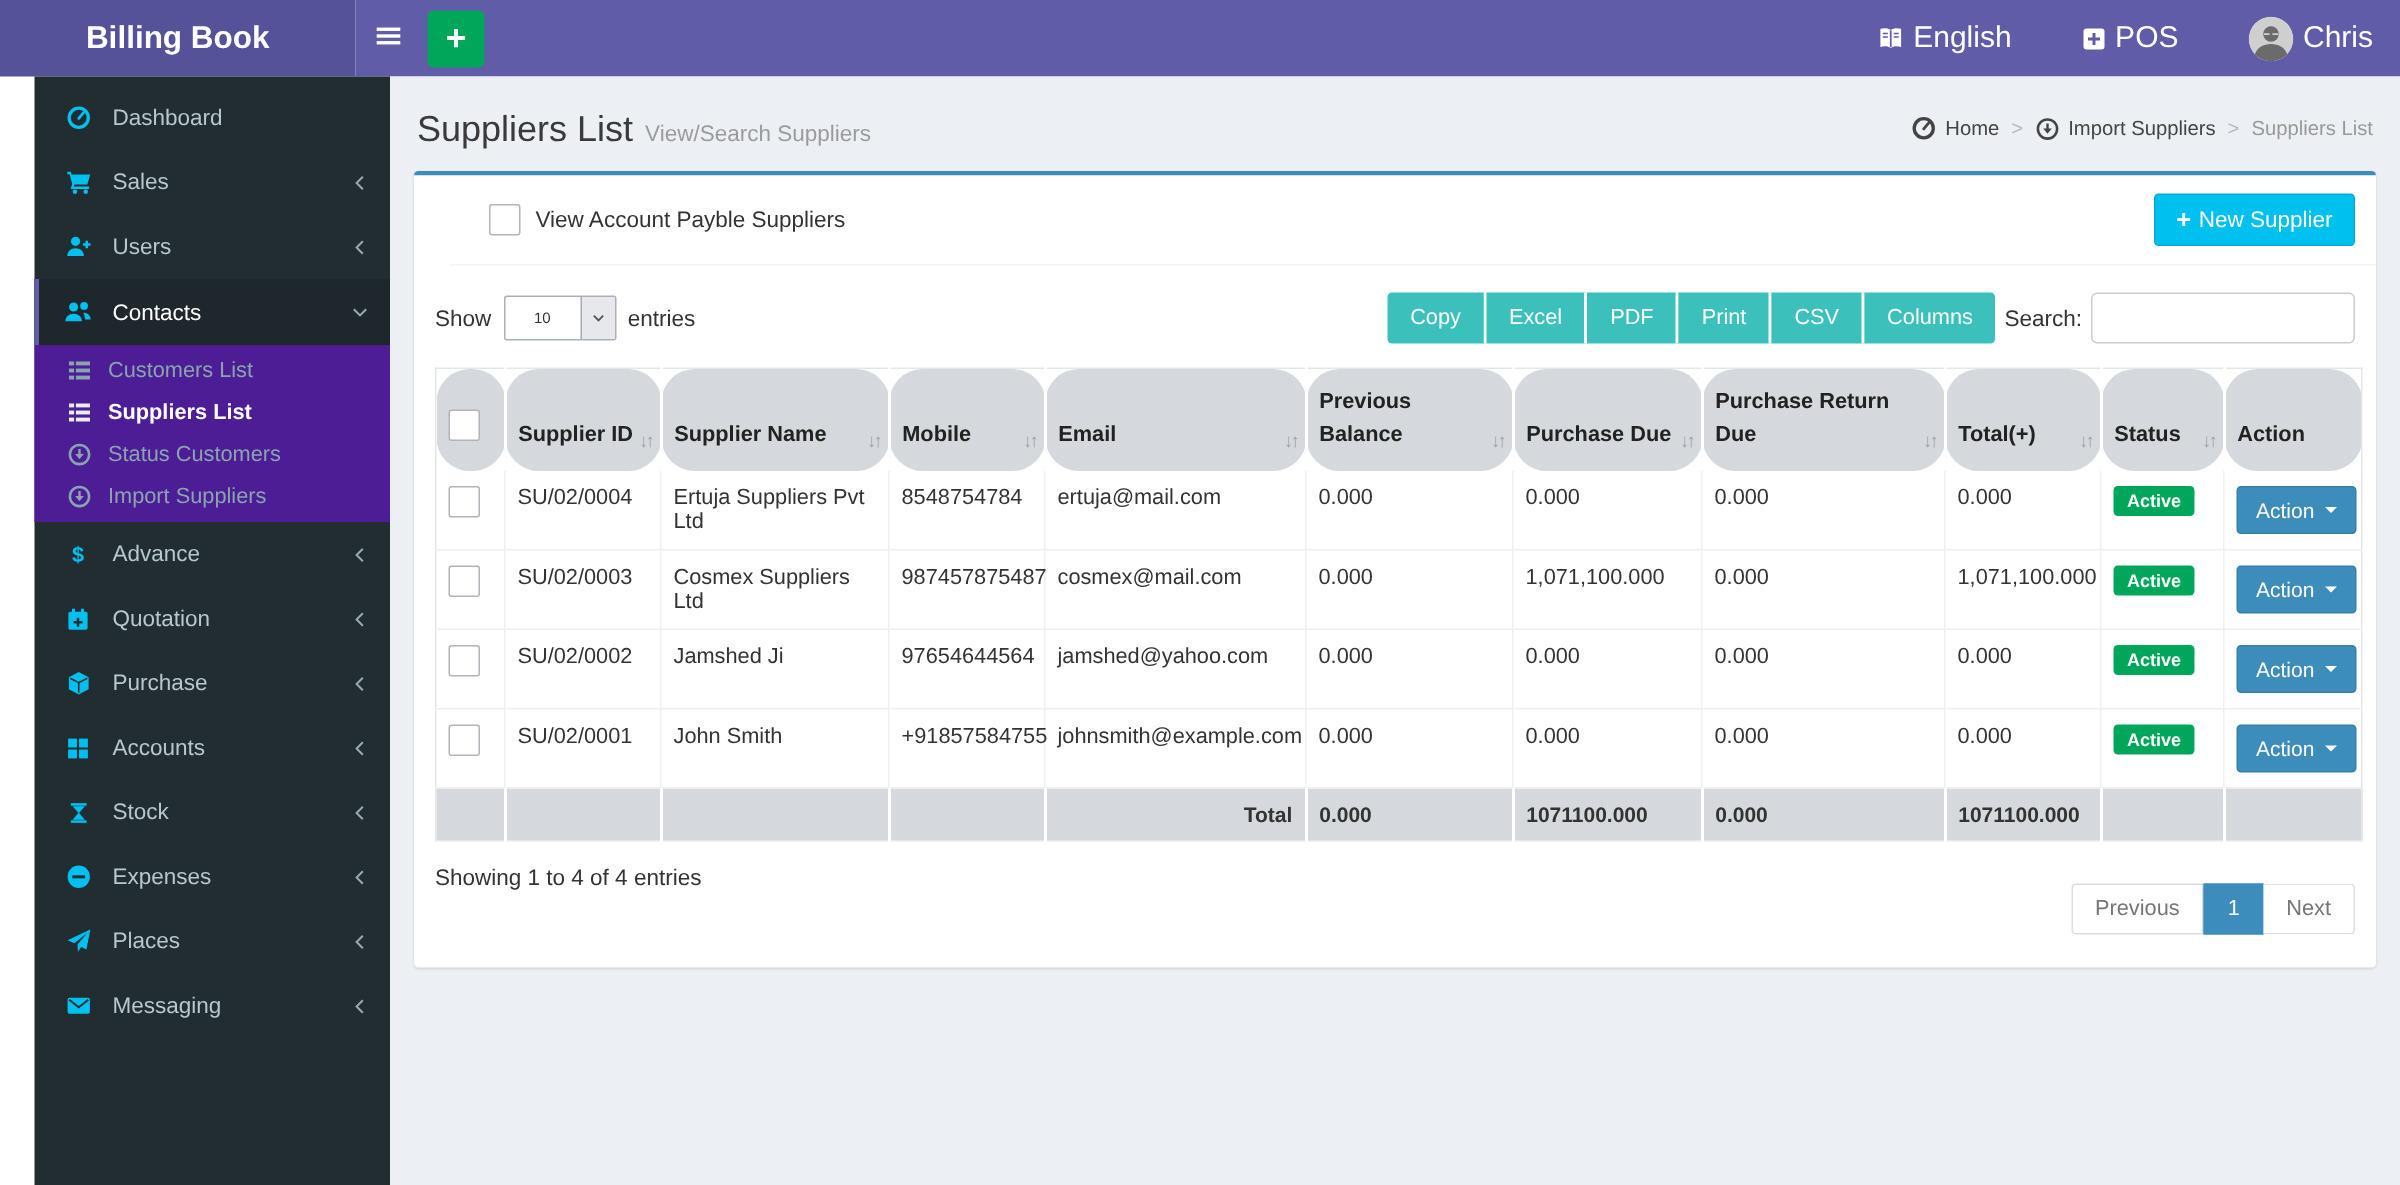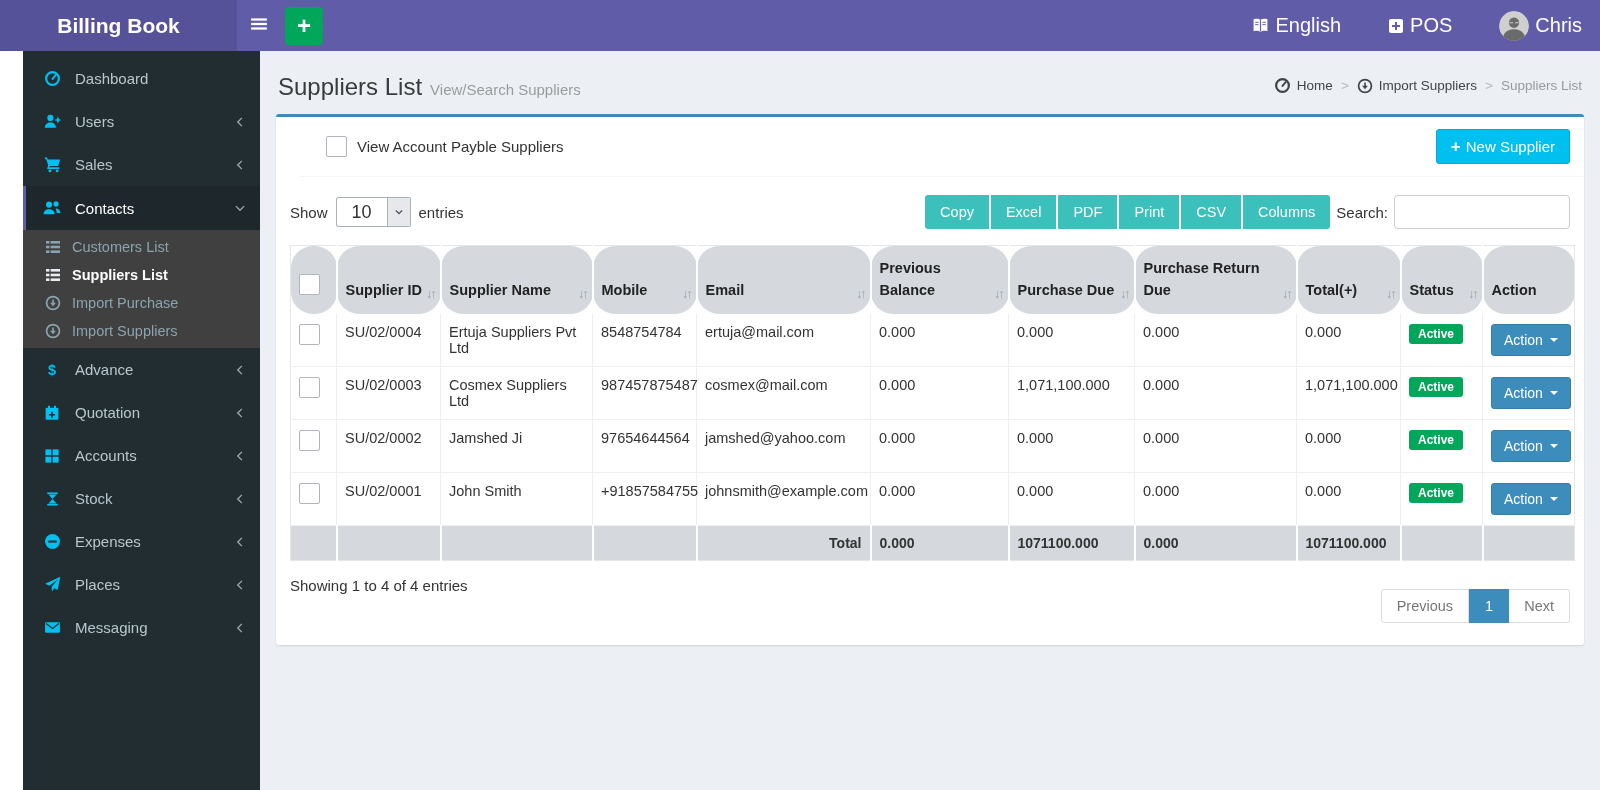--- a/index.html
+++ b/index.html
@@ -22,21 +22,21 @@
   .avatar { width:30px; height:30px; border-radius:50%; overflow:hidden; display:inline-flex; }
 
   
   .main-row { flex:1; display:flex; min-height:0; }
   .sidebar { width:237px; flex-shrink:0; background:#222d32; color:#b8c7ce; font-size:15px; padding-top:6px;margin-left:23px; }
   .side-item { display:flex; align-items:center; gap:12px; padding:13px 14px 13px 15px;
     border-left:3px solid transparent; cursor:pointer; }
   .side-item .ico { width:22px; display:inline-flex; justify-content:center; color:#00c0ef; }
   .side-item .arrow { margin-left:auto; color:#9aa9b0; display:inline-flex; }
   .side-item.active { background:#1e282c; border-left-color:#605ca8; color:#fff; }
-  .submenu { background:#404040; padding:3px 0; }
+  .submenu { background:#4c1d95; padding:3px 0; }
   .sub-item { display:flex; align-items:center; gap:10px; padding:6px 15px 6px 21px;
     color:#8aa4af; font-size:14.5px; cursor:pointer; }
   .sub-item .ico { width:18px; display:inline-flex; justify-content:center; color:#8aa4af; }
   .sub-item.active { color:#fff; font-weight:bold; }
   .sub-item.active .ico { color:#e8eef1; }
 
   .content { flex:1; background:#ecf0f5; padding:14px 16px 0; overflow:hidden; }
   .content-header { display:flex; align-items:center; justify-content:space-between; padding:4px 2px 12px; }
   .page-title { font-size:24px; font-weight:500; color:#3a3a3a; }
   .page-subtitle { font-size:15px; color:#9b9b9b; font-weight:normal; margin-left:8px; }
@@ -56,21 +56,21 @@
     display:inline-block; cursor:pointer; flex-shrink:0; }
   .btn-new { background:#00c0ef; border:1px solid #00acd6; color:#fff; border-radius:3px;
     padding:8px 14px; font-size:15px; display:inline-flex; align-items:center; gap:5px; cursor:pointer; }
   .btn-new .plus { font-weight:bold; font-size:17px; line-height:1; }
 
   .box-body { padding:14px 14px 22px; }
   .table-controls { display:flex; align-items:center; margin:4px 0 16px; }
   .length { display:flex; align-items:center; gap:8px; font-size:15px; }
   .fake-select { display:inline-flex; height:30px; border:1px solid #a9b0b7; border-radius:2px;
     overflow:hidden; background:#fff; cursor:pointer; }
-  .fake-select .val { width:50px; display:flex; align-items:center; justify-content:center; font-size:18px; }
+  .fake-select .val { width:50px; display:flex; align-items:center; justify-content:center; font-size:10px; }
   .fake-select .arr { width:23px; background:#e6e8ec; border-left:1px solid #a9b0b7;
     display:flex; align-items:center; justify-content:center; color:#555; }
   .right-cluster { margin-left:auto; display:flex; align-items:center; }
   .export-group { display:flex; }
   .export-btn { background:#3bc0bb; color:#fff; border:none; border-right:2px solid #fff;
     font-size:14.5px; padding:9px 15px; cursor:pointer; font-family:inherit; }
   .export-btn:first-child { border-radius:3px 0 0 3px; }
   .export-btn:last-child { border-right:none; border-radius:0 3px 3px 0; }
   .search-wrap { display:flex; align-items:center; gap:6px; margin-left:6px; font-size:15px; }
   .search-input { width:176px; height:34px; border:1px solid #ccc; border-radius:4px; padding:0 8px;
@@ -165,41 +165,41 @@
             <svg viewBox="0 0 16 16" width="17" height="17">
               <circle cx="8" cy="8" r="6" fill="none" stroke="currentColor" stroke-width="2.1"></circle>
               <path d="M8 8.4 11 4.8" stroke="currentColor" stroke-width="1.8" stroke-linecap="round" fill="none"></path>
             </svg>
           </span>
           <span>Dashboard</span>
         </div>
         <div class="side-item">
           <span class="ico">
             <svg viewBox="0 0 16 16" width="17" height="17" fill="currentColor">
+              <path d="M.8 1.4H3l.5 1.8h11.7l-1.8 6.2H5.3l-.4 1.3h9.6v1.5H2.9l1-3.2L2.2 3H.8z"></path>
+              <circle cx="5.6" cy="14" r="1.4"></circle>
+              <circle cx="12.4" cy="14" r="1.4"></circle>
+            </svg>
+          </span>
+          <span>Sales</span>
+          <span class="arrow">
+            <svg viewBox="0 0 16 16" width="12" height="12" fill="none" stroke="currentColor" stroke-width="1.8">
+              <path d="M10.5 2.5 5 8l5.5 5.5"></path>
+            </svg>
+          </span>
+        </div>
+        <div class="side-item">
+          <span class="ico">
+            <svg viewBox="0 0 16 16" width="17" height="17" fill="currentColor">
               <circle cx="6" cy="4.6" r="2.9"></circle>
               <path d="M.8 13.8c0-3 2.3-4.9 5.2-4.9s5.2 1.9 5.2 4.9z"></path>
               <path d="M12.2 4.2h1.6v1.6h1.6v1.6h-1.6V9h-1.6V7.4h-1.6V5.8h1.6z"></path>
             </svg>
           </span>
           <span>Users</span>
-          <span class="arrow">
-            <svg viewBox="0 0 16 16" width="12" height="12" fill="none" stroke="currentColor" stroke-width="1.8">
-              <path d="M10.5 2.5 5 8l5.5 5.5"></path>
-            </svg>
-          </span>
-        </div>
-        <div class="side-item">
-          <span class="ico">
-            <svg viewBox="0 0 16 16" width="17" height="17" fill="currentColor">
-              <path d="M.8 1.4H3l.5 1.8h11.7l-1.8 6.2H5.3l-.4 1.3h9.6v1.5H2.9l1-3.2L2.2 3H.8z"></path>
-              <circle cx="5.6" cy="14" r="1.4"></circle>
-              <circle cx="12.4" cy="14" r="1.4"></circle>
-            </svg>
-          </span>
-          <span>Sales</span>
           <span class="arrow">
             <svg viewBox="0 0 16 16" width="12" height="12" fill="none" stroke="currentColor" stroke-width="1.8">
               <path d="M10.5 2.5 5 8l5.5 5.5"></path>
             </svg>
           </span>
         </div>
         <div class="side-item active">
           <span class="ico">
             <svg viewBox="0 0 16 16" width="18" height="18" fill="currentColor">
               <circle cx="5.4" cy="5" r="2.7"></circle>
@@ -242,21 +242,21 @@
             </span>
             <span>Suppliers List</span>
           </div>
           <div class="sub-item">
             <span class="ico">
               <svg viewBox="0 0 16 16" width="16" height="16">
                 <circle cx="8" cy="8" r="6.4" fill="none" stroke="currentColor" stroke-width="1.7"></circle>
                 <path fill="currentColor" d="M7.2 4.4h1.6v3.3h2.1L8 11.2 5.1 7.7h2.1z"></path>
               </svg>
             </span>
-            <span>Import Purchase</span>
+            <span>Status Customers</span>
           </div>
           <div class="sub-item">
             <span class="ico">
               <svg viewBox="0 0 16 16" width="16" height="16">
                 <circle cx="8" cy="8" r="6.4" fill="none" stroke="currentColor" stroke-width="1.7"></circle>
                 <path fill="currentColor" d="M7.2 4.4h1.6v3.3h2.1L8 11.2 5.1 7.7h2.1z"></path>
               </svg>
             </span>
             <span>Import Suppliers</span>
           </div>
@@ -277,20 +277,34 @@
         <div class="side-item">
           <span class="ico">
             <svg viewBox="0 0 16 16" width="16" height="16">
               <rect x="1.6" y="2.8" width="12.8" height="12" rx="1.2" fill="currentColor"></rect>
               <rect x="4" y="0.8" width="2" height="3.2" fill="currentColor"></rect>
               <rect x="10" y="0.8" width="2" height="3.2" fill="currentColor"></rect>
               <path d="M7.2 6.8h1.6v2.2h2.2v1.6H8.8v2.2H7.2v-2.2H5V9h2.2z" fill="#222d32"></path>
             </svg>
           </span>
           <span>Quotation</span>
+          <span class="arrow">
+            <svg viewBox="0 0 16 16" width="12" height="12" fill="none" stroke="currentColor" stroke-width="1.8">
+              <path d="M10.5 2.5 5 8l5.5 5.5"></path>
+            </svg>
+          </span>
+        </div>
+        <div class="side-item">
+          <span class="ico">
+            <svg viewBox="0 0 16 16" width="17" height="17">
+              <path fill="currentColor" d="M8 1 14.2 4.3v7.4L8 15 1.8 11.7V4.3z"></path>
+              <path d="M2.6 4.9 8 7.6l5.4-2.7M8 7.6V14" stroke="#222d32" stroke-width="1" fill="none"></path>
+            </svg>
+          </span>
+          <span>Purchase</span>
           <span class="arrow">
             <svg viewBox="0 0 16 16" width="12" height="12" fill="none" stroke="currentColor" stroke-width="1.8">
               <path d="M10.5 2.5 5 8l5.5 5.5"></path>
             </svg>
           </span>
         </div>
         <div class="side-item">
           <span class="ico">
             <svg viewBox="0 0 16 16" width="16" height="16" fill="currentColor">
               <rect x="1.4" y="1.4" width="5.9" height="5.9"></rect>

